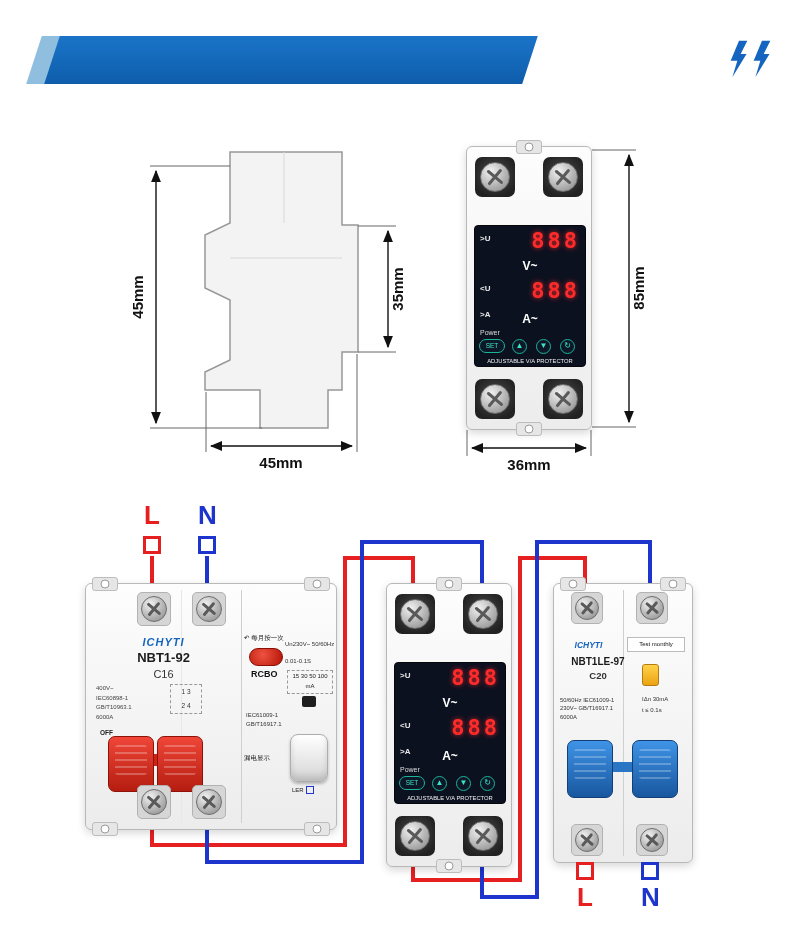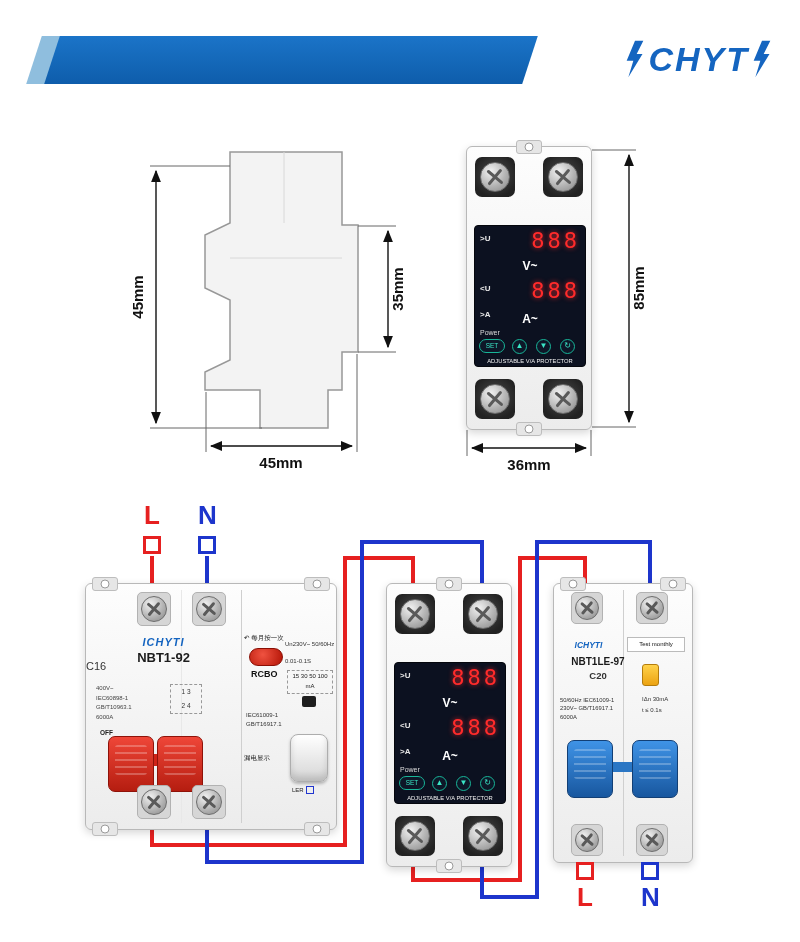--- a/index.html
+++ b/index.html
@@ -40,40 +40,40 @@
   .screw::after{transform:translate(-50%,-50%) rotate(-50deg);}
   .term{position:absolute;width:32px;height:32px;background:#d6d6d6;border:1px solid #b2b2b2;border-radius:5px;}
   .term .screw{width:26px;height:26px;margin:3px;}
   .brk2 .term{width:30px;height:30px;}
   .brk2 .term .screw{width:24px;height:24px;margin:3px;}
 
   .panel{position:absolute;left:7px;top:78px;width:110px;height:140px;background:#0c1120;
          border-radius:4px;border:1px solid #05070d;}
   .ind{position:absolute;left:5px;color:#e6e6e6;font-size:8px;font-weight:bold;}
   .i1{top:8px;}.i2{top:58px;}.i3{top:84px;}
-  .digits{position:absolute;right:5px;font-family:"DejaVu Sans Mono",monospace;font-weight:normal;
+  .digits{position:absolute;right:5px;font-family:"DejaVu Sans Mono",monospace;font-weight:bold;
           font-size:22px;color:#ff2b2b;letter-spacing:3px;text-shadow:0 0 5px rgba(255,43,43,.8);}
   .d1{top:2px;}.d2{top:52px;}
   .unit{position:absolute;left:0;right:0;text-align:center;color:#fff;font-weight:bold;font-size:12px;}
   .u1{top:33px;}.u2{top:86px;}
   .pwr{position:absolute;left:5px;top:103px;color:#ddd;font-size:7px;}
   .btn{position:absolute;top:113px;box-sizing:border-box;border:1.5px solid #18b598;color:#3ae6c6;
        background:#0e1728;text-align:center;}
   .set{left:4px;width:26px;height:14px;border-radius:8px;font-size:6.5px;line-height:11px;}
   .b-up{left:37px;}.b-dn{left:61px;}.b-cy{left:85px;}
   .b-up,.b-dn,.b-cy{width:15px;height:15px;border-radius:50%;font-size:8px;line-height:12px;}
   .pfoot{position:absolute;top:132px;left:0;right:0;text-align:center;color:#f0f0f0;font-size:5.8px;white-space:nowrap;}
 
   .rc-divider{position:absolute;left:155px;top:6px;bottom:6px;width:1px;background:#cfcfcf;}
   .rc-seam{position:absolute;left:95px;top:6px;bottom:6px;width:1px;background:#e8e8e8;}
   .rt1{left:51px;top:8px;}.rt2{left:106px;top:8px;}.rb1{left:51px;top:201px;}.rb2{left:106px;top:201px;}
   .rc-brand{position:absolute;left:0;top:52px;width:155px;text-align:center;color:#1464c0;
             font-weight:bold;font-style:italic;font-size:11px;letter-spacing:1px;}
   .rc-model{position:absolute;left:0;top:66px;width:155px;text-align:center;font-size:13px;font-weight:bold;color:#1c1c1c;}
-  .rc-curve{position:absolute;left:0;top:76px;width:155px;font-size:11px;color:#333;}
+  .rc-curve{position:absolute;left:0;top:84px;width:155px;text-align:center;font-size:11px;color:#333;}
   .rc-specs{position:absolute;left:10px;top:100px;font-size:6px;color:#444;line-height:1.6;}
   .rc-specs span{display:block;}
   .rc-contacts{position:absolute;left:84px;top:100px;width:30px;height:28px;border:1px dashed #999;
                font-size:6.5px;color:#333;text-align:center;}
   .ct1{display:block;margin-top:3px;}.ct2{display:block;margin-top:7px;}
   .rc-off{position:absolute;left:14px;top:145px;font-size:6.5px;font-weight:bold;color:#222;}
   .rc-bar{position:absolute;left:40px;top:170px;width:70px;height:12px;background:#cf2318;border-radius:3px;}
   .handle{position:absolute;width:44px;height:54px;border-radius:7px;top:152px;}
   .handle.red{background:linear-gradient(180deg,#ef4638,#b51d10);border:1px solid #8f1209;}
   .handle::after{content:"";position:absolute;left:6px;right:6px;top:8px;height:30px;border-radius:3px;
@@ -194,21 +194,20 @@
 
   <div class="banner-wrap">
     <div class="banner-accent"></div>
     <div class="banner-main"></div>
   </div>
 
   <div class="logo">
     <svg width="20" height="42" viewBox="0 0 24 44">
       <polygon points="12,0 22,0 14,16 21,16 4,44 10,24 2,24" fill="#1565c0"></polygon>
     </svg>
-    <span class="logo-text">CHYT</span>
     <svg width="20" height="42" viewBox="0 0 24 44">
       <polygon points="12,0 22,0 14,16 21,16 4,44 10,24 2,24" fill="#1565c0"></polygon>
     </svg>
   </div>
 
   <div class="device prot-a">
     <div class="ear ear-tc"></div>
     <div class="ear ear-bc"></div>
     <div class="socket st1">
         <div class="screw"></div>

